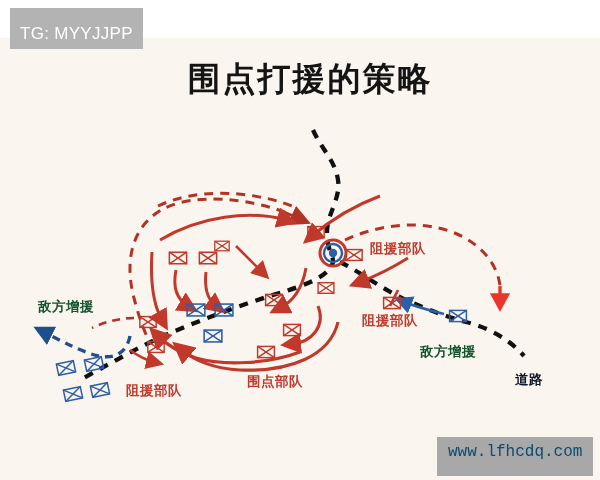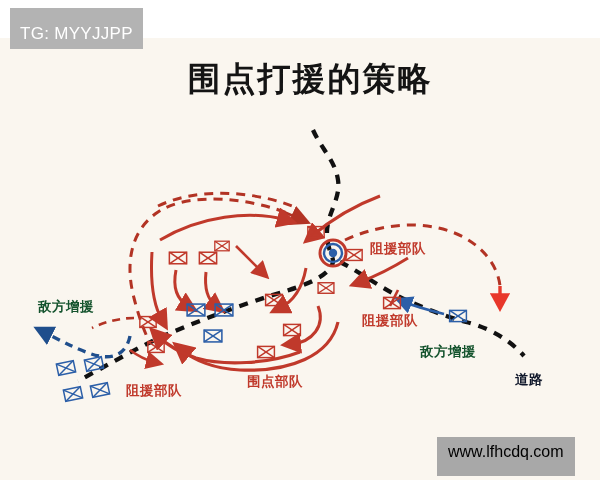--- a/index.html
+++ b/index.html
@@ -39,26 +39,27 @@
     padding: 14px 10px 3px 10px;
     letter-spacing: 0.3px;
     white-space: nowrap;
     z-index: 40;
   }
   .wm-bottom {
     position: absolute;
     left: 437px;
     top: 437px;
     background: #a8a8a8;
-    color: #000000;
+    color: #0c4a6e;
     font-size: 16px;
     line-height: 24px;
     padding: 3px 11px 12px 11px;
     white-space: nowrap;
     z-index: 40;
+    font-family: Liberation Mono, monospace;
   }
   .title {
     position: absolute;
     left: 10px;
     top: 57px;
     width: 600px;
     text-align: center;
     font-size: 33px;
     font-weight: 700;
     color: #141414;

